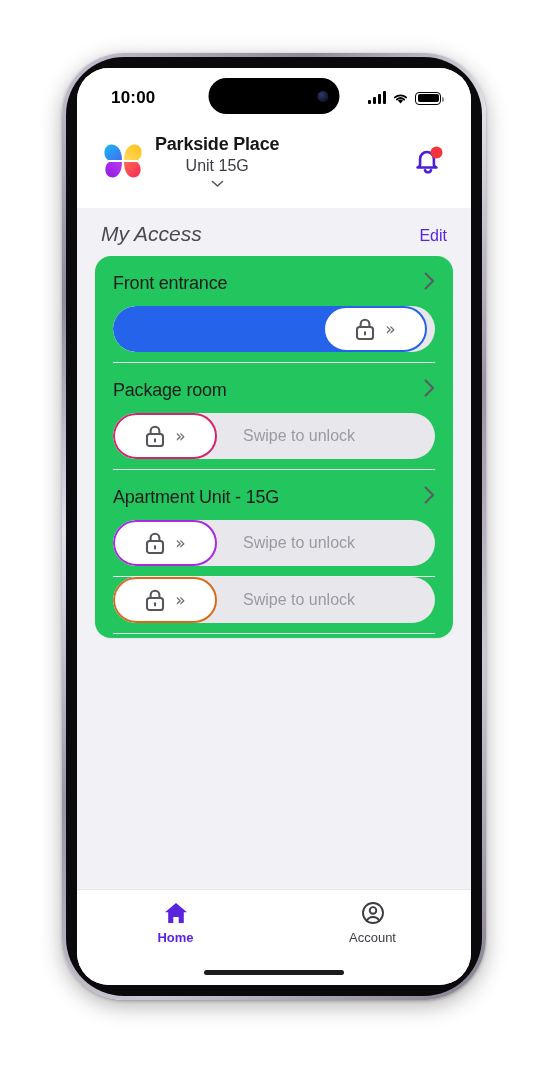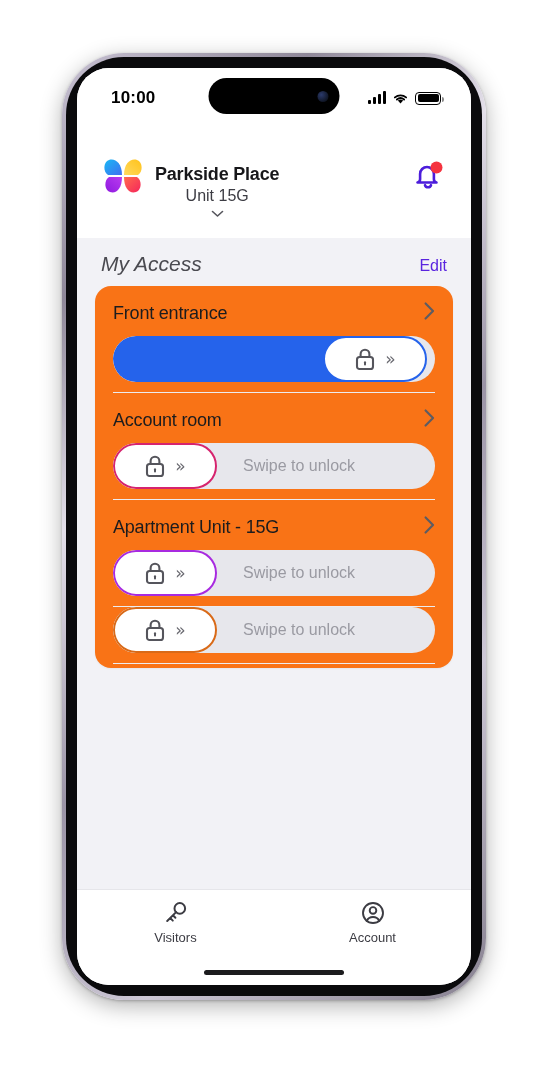--- a/index.html
+++ b/index.html
@@ -94,21 +94,21 @@
   
   #app-header {
     background: #fff;
     padding: 12px 26px 20px 26px;
     display: flex; align-items: center;
   }
   #brand-logo { width: 40px; height: 40px; flex: none; margin-right: 12px; }
   #brand-text { display: flex; flex-direction: column; gap: 2px; }
   #building-name {
     font-size: 18px; font-weight: bold; color: #17171a;
-    letter-spacing: -0.2px; line-height: 1.15; margin-top: 30px;
+    letter-spacing: -0.2px; line-height: 1.15;
   }
   #unit-row { display: flex; align-items: center; gap: 5px; flex-direction: column; }
   #unit-label { font-size: 16px; color: #3c3c43; line-height: 1.15; }
   #unit-chevron { display: block; }
   #notification-bell { margin-left: auto; position: relative; width: 34px; height: 34px; }
 
   
   #section-header {
     display: flex; align-items: baseline;
     padding: 14px 24px 10px 24px;
@@ -121,21 +121,21 @@
   }
 
   
   #content-scroll {
     background: #f2f2f6;
     padding: 0 18px 16px 18px;
     height: 636px;
     overflow: hidden;
   }
   #access-card {
-    background: #f97316;
+    background: #22c55e;
     border-radius: 16px;
     box-shadow: 0 1px 2px rgba(0,0,0,0.05);
     padding: 0 0 4px 0;
   }
   .access-item { padding: 0 18px; }
   .access-head {
     display: flex; align-items: center;
     padding: 16px 0 12px 0;
   }
   .access-name {
@@ -307,21 +307,21 @@
                     <path d="M6.6 10 V7.2 a4.4 4.4 0 0 1 8.8 0 V10" stroke="#55555c" stroke-width="2.1" fill="none" stroke-linecap="round"></path>
                     <rect x="10" y="14.2" width="2" height="4.2" rx="1" fill="#55555c"></rect>
                   </svg>
                   <span class="thumb-chevrons">»</span>
                 </div>
               </div>
             </div>
             <div class="row-divider" style="margin: 0px 18px;"></div>
             <div class="access-item">
               <div class="access-head">
-                <div class="access-name">Account room</div>
+                <div class="access-name">Package room</div>
                 <span class="access-chevron"><svg width="11" height="18" viewBox="0 0 11 18">
                     <path d="M1.6 1.4 L9 9 L1.6 16.6" stroke="#5c5c63" stroke-width="2.1" fill="none" stroke-linecap="round" stroke-linejoin="round"></path>
                   </svg></span>
               </div>
               <div class="swipe-track">
                 <div class="swipe-hint">Swipe to unlock</div>
                 <div class="swipe-thumb" style="border-color: rgb(214, 36, 110); left: 0px;">
                   <svg width="22" height="24" viewBox="0 0 22 24">
                     <rect x="3" y="10" width="16" height="12" rx="2.6" stroke="#55555c" stroke-width="2.1" fill="none"></rect>
                     <path d="M6.6 10 V7.2 a4.4 4.4 0 0 1 8.8 0 V10" stroke="#55555c" stroke-width="2.1" fill="none" stroke-linecap="round"></path>
@@ -363,26 +363,25 @@
                   </svg>
                   <span class="thumb-chevrons">»</span>
                 </div>
               </div>
             </div>
             <div class="row-divider" style="margin: 0px 18px;"></div>
           </div>
       </div>
 
       <div id="tab-bar">
-          <div class="tab-item">
-            <svg width="27" height="26" viewBox="0 0 27 26">
-              <circle cx="17.8" cy="8.4" r="5.3" stroke="#3c3c43" stroke-width="2" fill="none"></circle>
-              <path d="M14.1 12.1 L5.2 21 M8.2 18 l2.6 2.6 M10.9 15.3 l2.5 2.5" stroke="#3c3c43" stroke-width="2" fill="none" stroke-linecap="round"></path>
+          <div class="tab-item active">
+            <svg width="26" height="26" viewBox="0 0 26 26">
+              <path d="M13 3 L24 12.2 h-3.2 V23 h-5.1 v-6.1 h-5.4 V23 H5.2 V12.2 H2 Z" fill="#5a24df"></path>
             </svg>
-            <span class="tab-label">Visitors</span>
+            <span class="tab-label">Home</span>
           </div>
           <div class="tab-item">
             <svg width="26" height="26" viewBox="0 0 26 26">
               <circle cx="13" cy="13" r="10" stroke="#3c3c43" stroke-width="1.9" fill="none"></circle>
               <circle cx="13" cy="10.4" r="3.3" stroke="#3c3c43" stroke-width="1.9" fill="none"></circle>
               <path d="M6.6 21 a7.1 7.1 0 0 1 12.8 0" stroke="#3c3c43" stroke-width="1.9" fill="none" stroke-linecap="round"></path>
             </svg>
             <span class="tab-label">Account</span>
           </div>
         </div>

